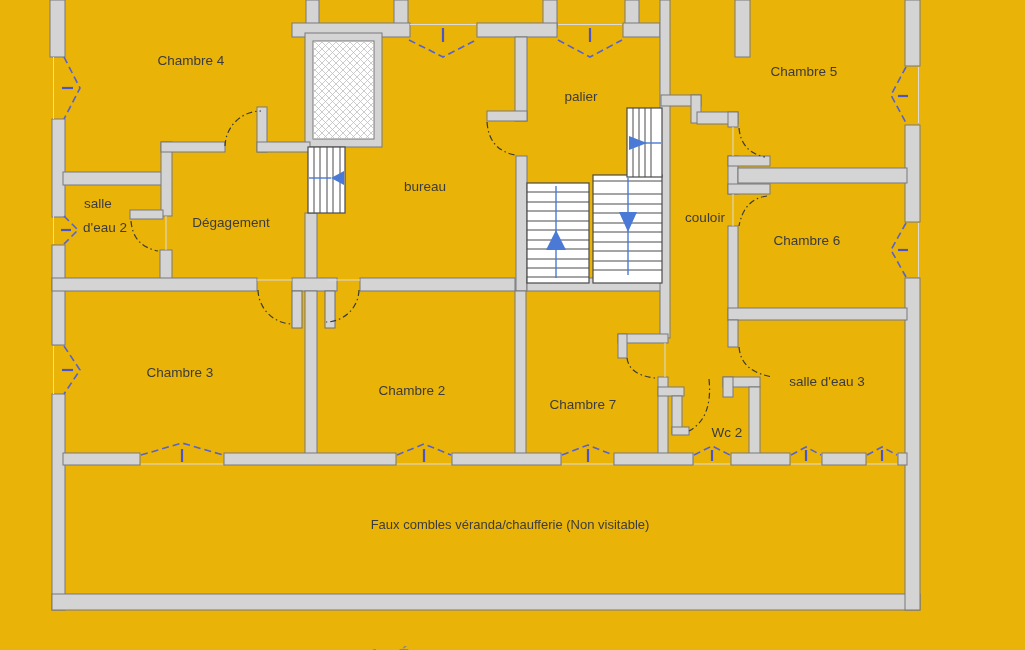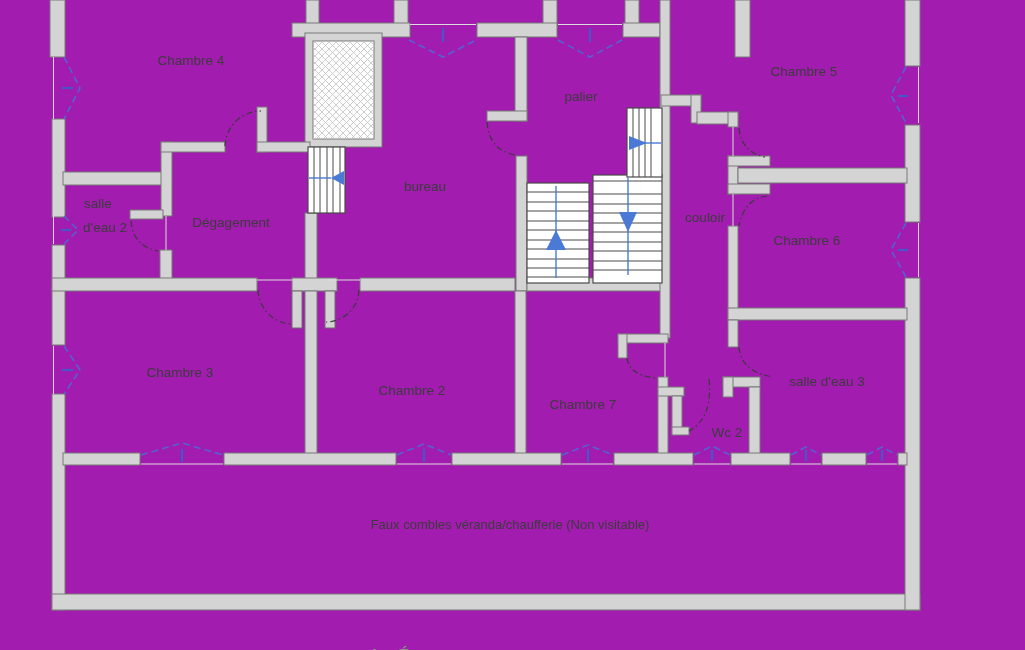--- a/index.html
+++ b/index.html
@@ -1,17 +1,17 @@
 <!DOCTYPE html>
 <html><head>
 <meta charset="utf-8">
 <style>
   html,body { margin:0; padding:0; background:#ffffff; }
   body { font-family:"Liberation Sans", sans-serif; }
-  .stage { position:relative; width:1025px; height:650px; overflow:hidden; background:#a21caf; }
+  .stage { position:relative; width:1025px; height:650px; overflow:hidden; background:#eab308; }
   svg { display:block; }
   .wall { fill:#d4d4d4; stroke:#787878; stroke-width:1; }
   .leaf { fill:#d4d4d4; stroke:#6e6e6e; stroke-width:1; }
   .hatchbox { fill:#ffffff; stroke:#787878; stroke-width:1; }
   .stairline { stroke:#4a4a4a; stroke-width:1; fill:none; }
   .stairframe { fill:#ffffff; stroke:#4a4a4a; stroke-width:1.2; }
   .doorarc { stroke:#3a3a3a; stroke-width:1.2; fill:none; stroke-dasharray:6 3 1.5 3; }
   .win { stroke:#5562d2; stroke-width:1.6; fill:none; stroke-dasharray:7 4; }
   .winmark { stroke:#4a55cc; stroke-width:2.2; fill:none; }
   .arrowline { stroke:#4a7ad6; stroke-width:1.4; fill:none; }

